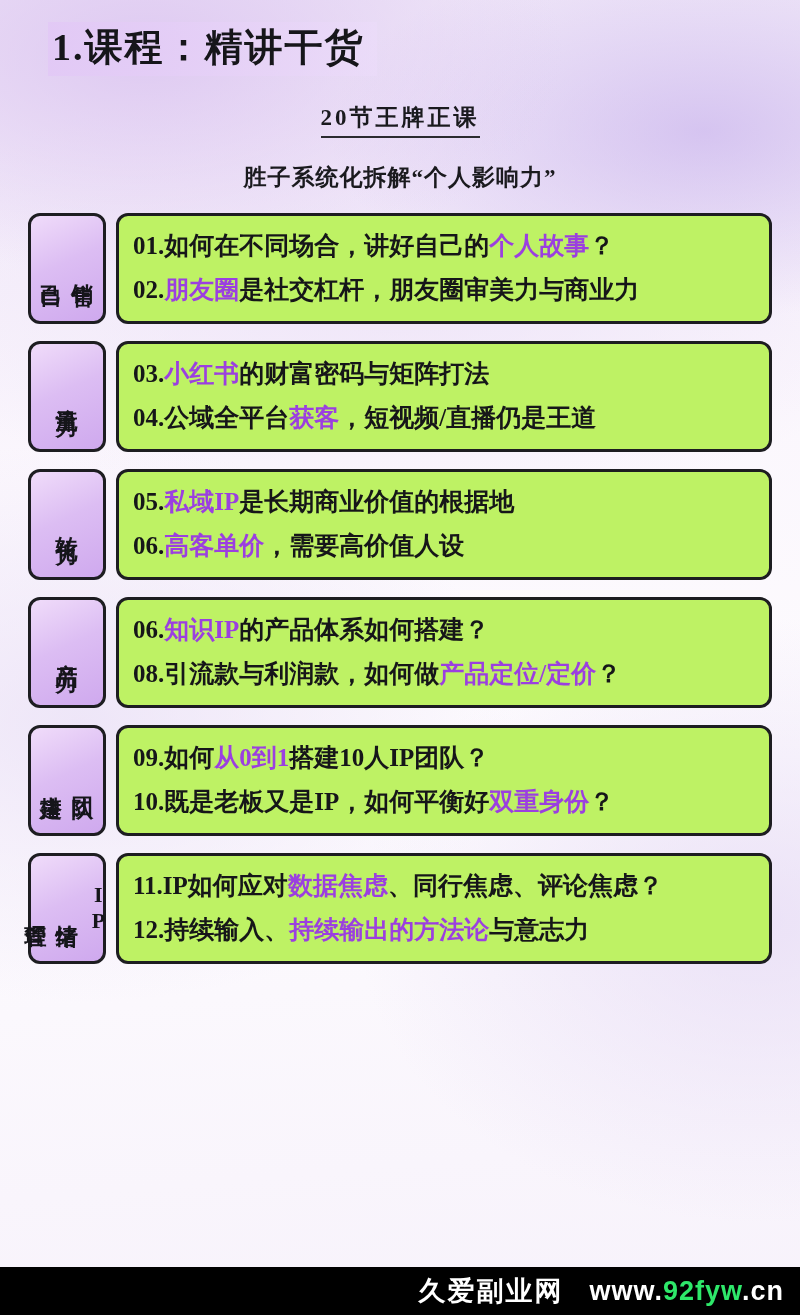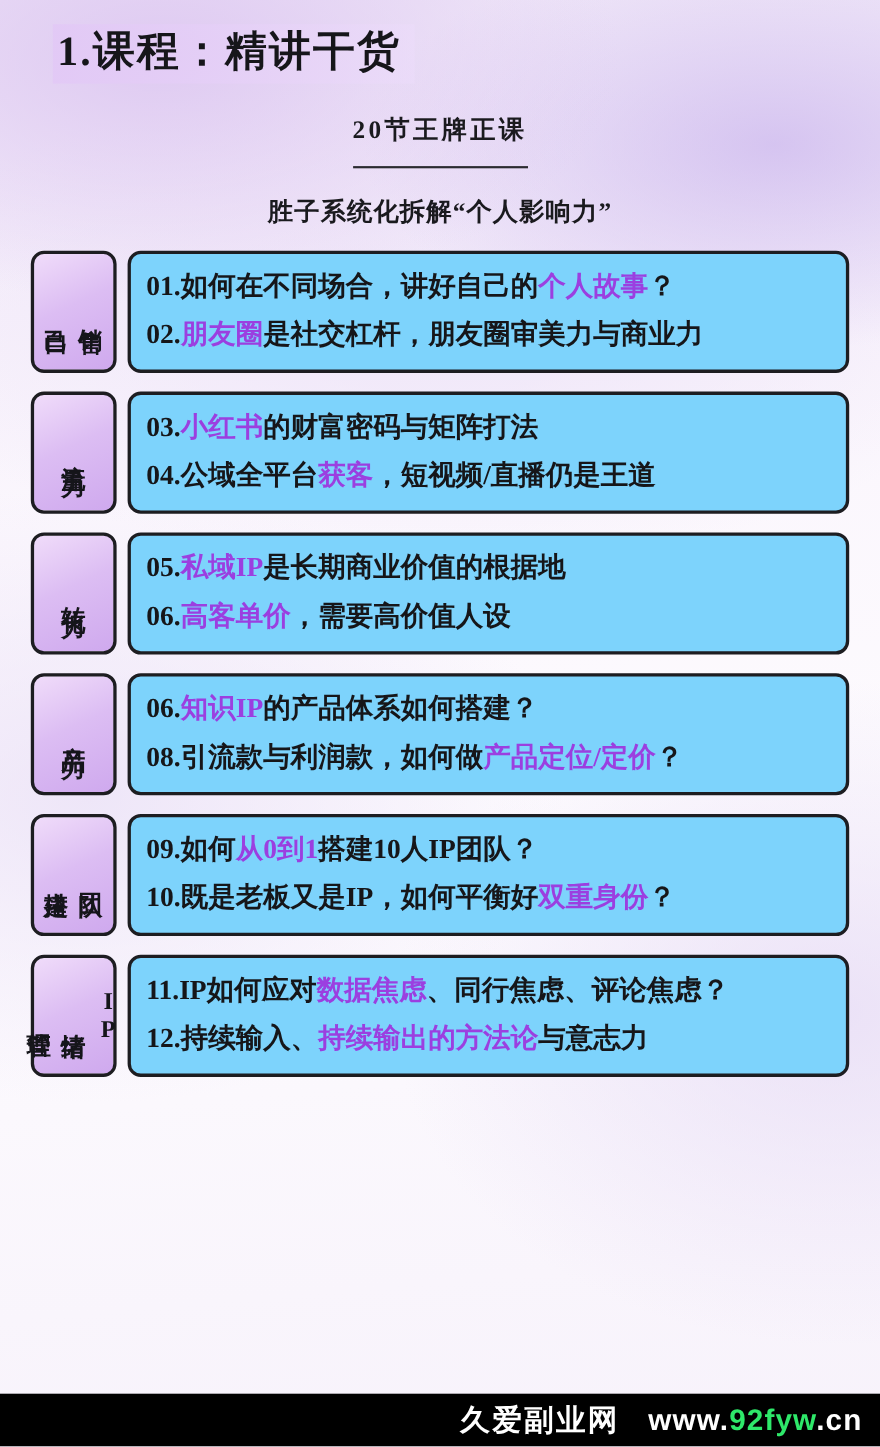--- a/index.html
+++ b/index.html
@@ -52,21 +52,21 @@
     text-align: center;
     margin-top: 26px;
   }
   .sub1 {
     font-size: 23px;
     letter-spacing: 3px;
     font-weight: bold;
     color: #1a1a1e;
     display: inline-block;
     border-bottom: 2px solid #2b2b30;
-    padding-bottom: 18px;
+    padding-bottom: 3px;
   }
   .sub2 {
     font-size: 23px;
     letter-spacing: 1px;
     font-weight: bold;
     color: #1a1a1e;
     margin-top: 24px;
   }
   .sub3 {
     font-size: 23px;
@@ -110,21 +110,21 @@
     text-align: center;
     white-space: pre-line;
   }
   .tag.wide span {
     letter-spacing: 4px;
   }
   .items {
     flex: 1;
     border: 3px solid #1d1d21;
     border-radius: 12px;
-    background: #7dd3fc;
+    background: #bef264;
     padding: 14px 12px 14px 14px;
     box-sizing: border-box;
     display: flex;
     flex-direction: column;
     justify-content: center;
   }
   .item {
     font-size: 25px;
     font-weight: bold;
     color: #161619;

